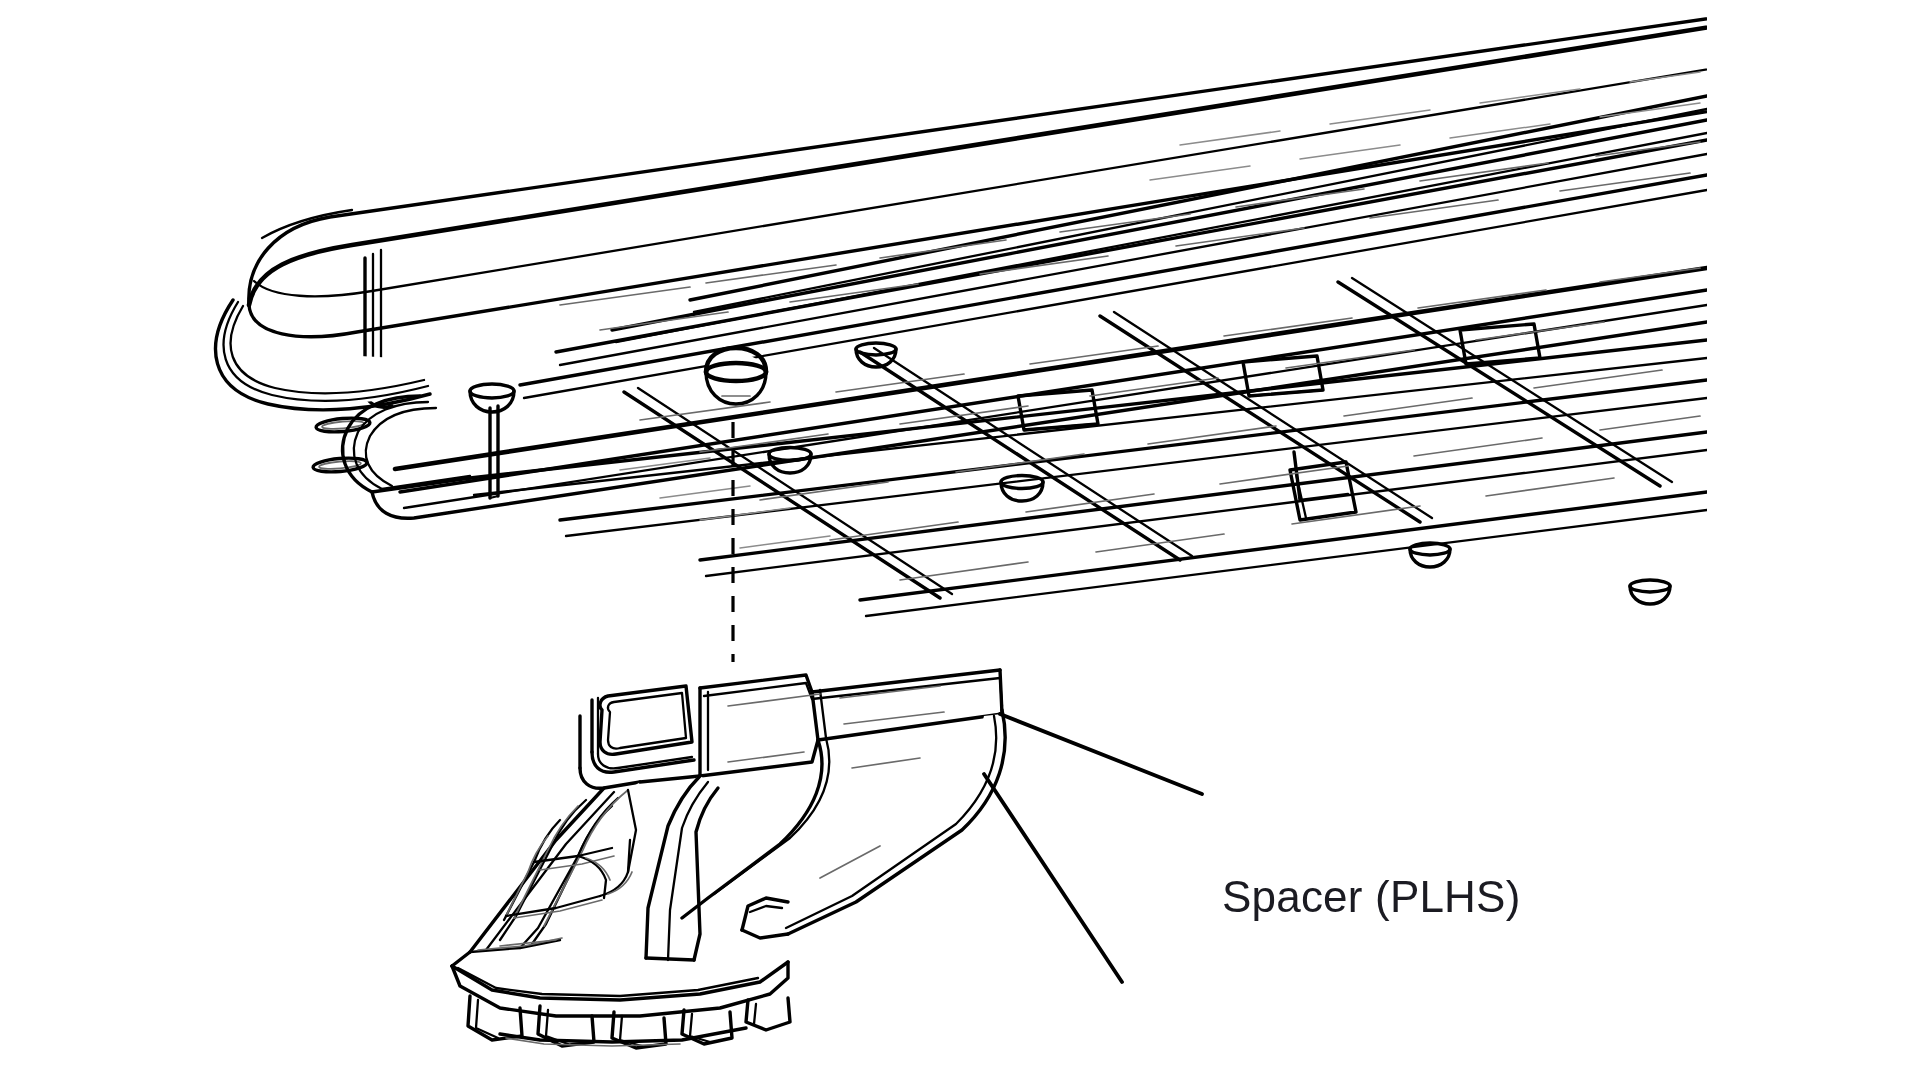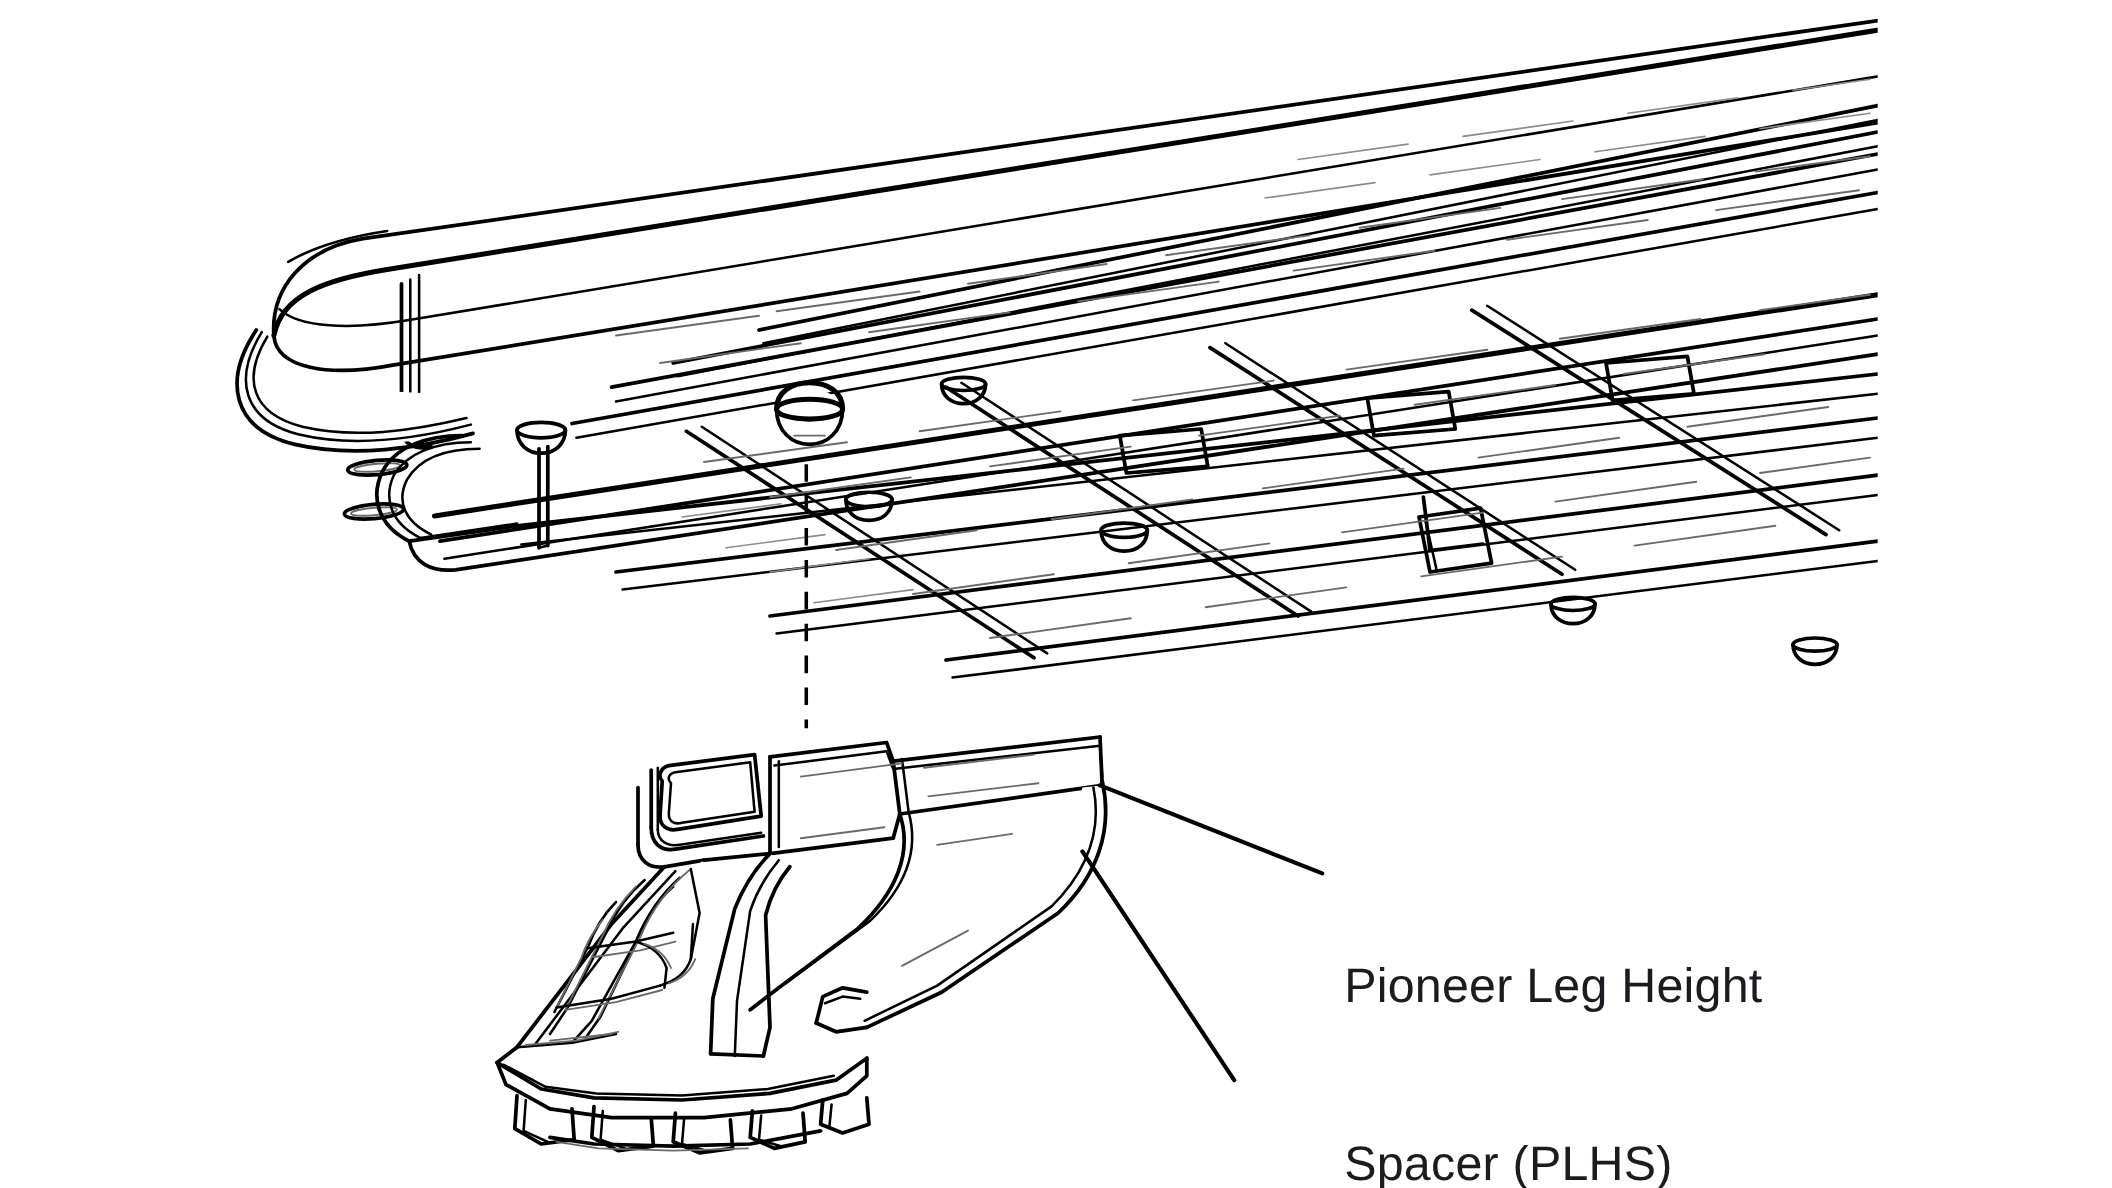--- a/index.html
+++ b/index.html
@@ -321,21 +321,20 @@
         <path class="t" d="M500,946 L556,940"></path>
         <path class="t" d="M820,878 L880,846"></path>
       </g>
     </g>
 
     <path class="lead" d="M1000,714 L1202,794"></path>
     <path class="lead" d="M984,774 L1122,982"></path>
   </svg>
 
   <div class="lbl" id="plhs-label">
-    <div>Pioneer Leg Height</div>
     <div>Spacer (PLHS)</div>
   </div>
 
   <div class="lbl" id="lhs-label">
     
   </div>
 
 </div>
 
 </body></html>

